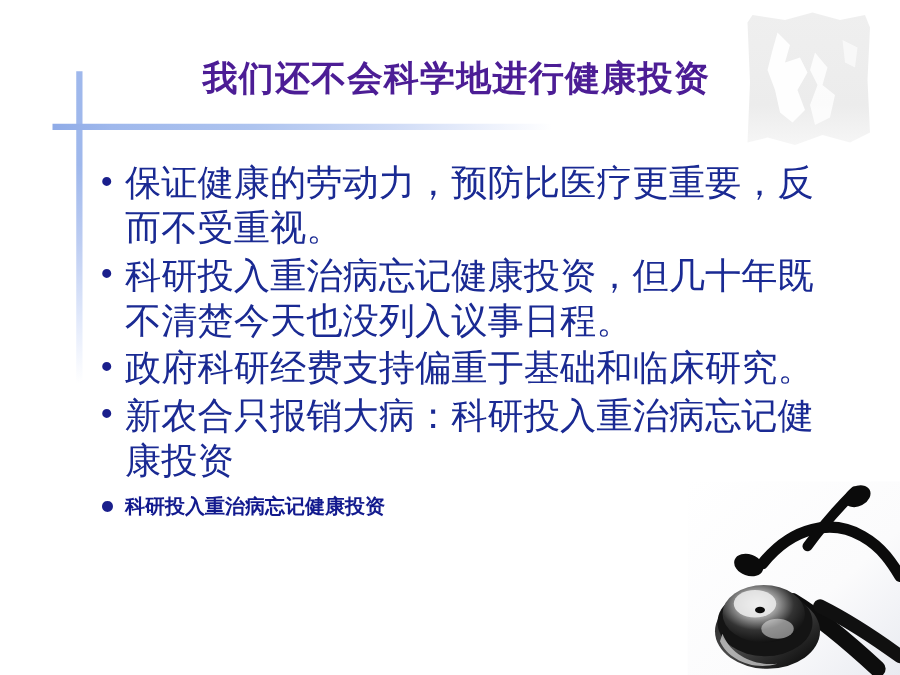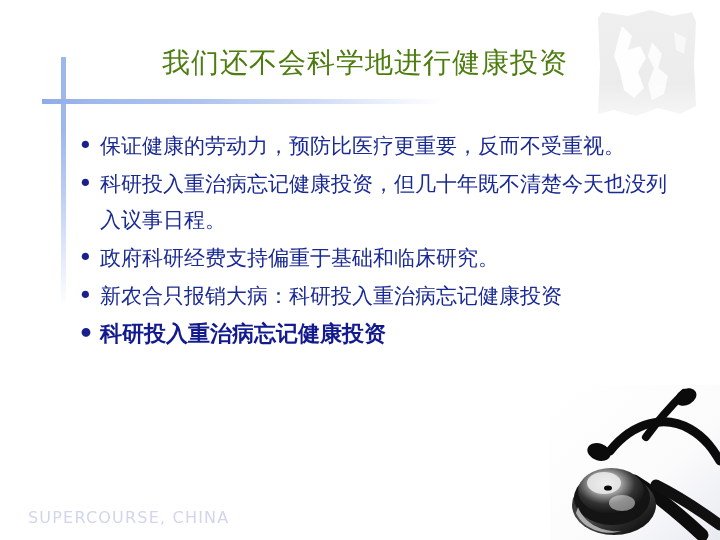--- a/index.html
+++ b/index.html
@@ -55,22 +55,22 @@
 
   
   #title {
     position: absolute;
     left: 80px;
     top: 48px;
     width: 570px;
     text-align: center;
     font-family: "DejaVu Sans", "Liberation Sans", sans-serif;
     font-size: 28px;
-    font-weight: normal;
-    color: #4d7c0f;
+    font-weight: bold;
+    color: #4c1d95;
     letter-spacing: 1px;
     line-height: 1.1;
     white-space: nowrap;
   }
 
   
   #body-list {
     position: absolute;
     left: 78px;
     top: 128px;
@@ -86,29 +86,29 @@
     width: 22px;
     color: #1a1f8c;
     font-size: 25px;
     line-height: 36px;
     text-align: left;
   }
   .bullet-text {
     flex: 1 1 auto;
     color: #1a2a93;
     font-family: "DejaVu Serif", "Liberation Serif", serif;
-    font-size: 21px;
+    font-size: 29px;
     line-height: 36px;
     letter-spacing: 0px;
   }
   .bullet-row.emphasis .bullet-text {
     font-family: Liberation Sans, sans-serif;
     font-weight: bold;
     color: #121a8e;
-    font-size: 22px;
+    font-size: 16px;
   }
   .bullet-row.emphasis .bullet-mark {
     font-weight: bold;
   }
 
   
   #footer {
     position: absolute;
     left: 28px;
     top: 508px;
@@ -178,21 +178,20 @@
       <span class="bullet-text">新农合只报销大病：科研投入重治病忘记健康投资</span>
     </div>
 
     <div class="bullet-row emphasis">
       <span class="bullet-mark">•</span>
       <span class="bullet-text">科研投入重治病忘记健康投资</span>
     </div>
 
   </div>
 
-  <div id="footer">SUPERCOURSE, CHINA</div>
 
   <svg id="stethoscope" viewBox="0 0 170 155" xmlns="http://www.w3.org/2000/svg">
     <defs>
       <radialGradient id="chestHead" cx="42%" cy="34%" r="72%">
         <stop offset="0%" stop-color="#f2f2f2"></stop>
         <stop offset="34%" stop-color="#9c9c9c"></stop>
         <stop offset="62%" stop-color="#333333"></stop>
         <stop offset="100%" stop-color="#0a0a0a"></stop>
       </radialGradient>
       <linearGradient id="chestRim" x1="0" y1="0" x2="1" y2="1">

